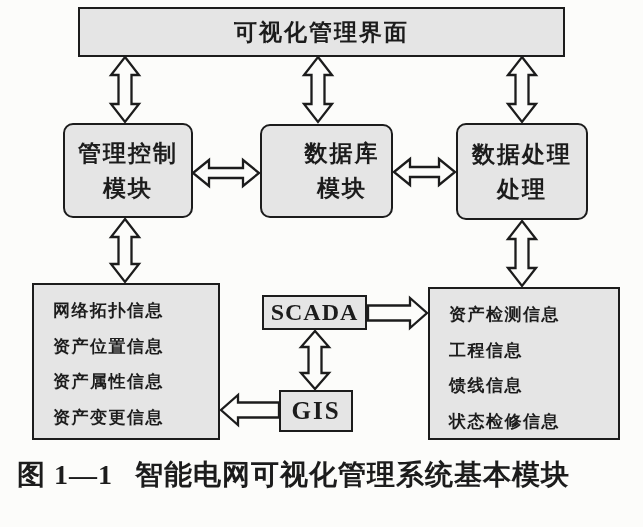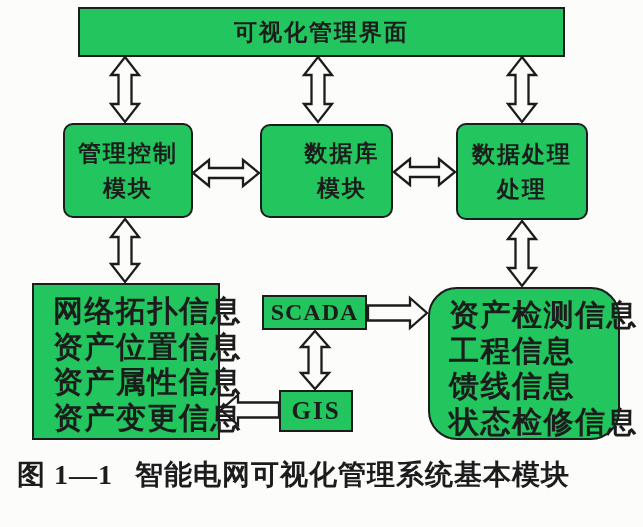--- a/index.html
+++ b/index.html
@@ -20,21 +20,21 @@
   .arrows polygon {
     fill: #fcfcfa;
     stroke: #1c1c1c;
     stroke-width: 2.3;
     stroke-linejoin: miter;
   }
   .box {
     position: absolute;
     box-sizing: border-box;
     border: 2.2px solid #1c1c1c;
-    background: #22c55e;
+    background: #e5e5e5;
     display: flex;
     align-items: center;
     justify-content: center;
     font-weight: 600;
   }
   .top-box {
     left: 78px; top: 7px;
     width: 487px; height: 50px;
     font-size: 23px;
     letter-spacing: 2px;
@@ -45,27 +45,27 @@
     font-size: 23px;
     line-height: 35px;
     letter-spacing: 2px;
     text-align: center;
   }
   .mgmt { left: 63px;  top: 123px; width: 130px; height: 95px; }
   .db   { left: 260px; top: 124px; width: 133px; height: 94px; padding-left: 31px; }
   .dp   { left: 456px; top: 123px; width: 132px; height: 97px; }
   .info {
     display: block;
-    font-size: 30px;
+    font-size: 17px;
     line-height: 35.5px;
     letter-spacing: 1.5px;
     padding: 8px 0 0 19px;
   }
   .left-info  { left: 32px;  top: 283px; width: 188px; height: 157px; }
-  .right-info { left: 428px; top: 287px; width: 192px; height: 153px; border-radius: 29px; }
+  .right-info { left: 428px; top: 287px; width: 192px; height: 153px; }
   .info div { white-space: nowrap; }
   .scada { left: 262px; top: 295px; width: 105px; height: 35px; font-size: 24px; letter-spacing: 1px; }
   .gis   { left: 279px; top: 390px; width: 74px;  height: 42px; font-size: 25px; letter-spacing: 2px; }
   .caption {
     position: absolute;
     left: 0; top: 456px;
     width: 587px;
     display: flex;
     justify-content: center;
     gap: 22px;

